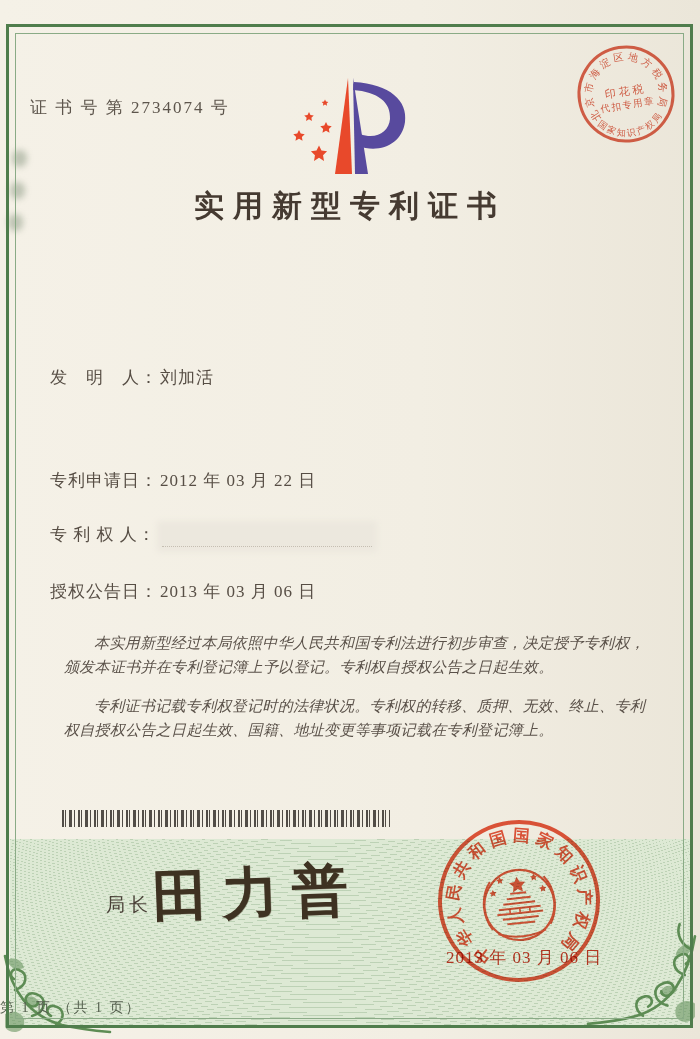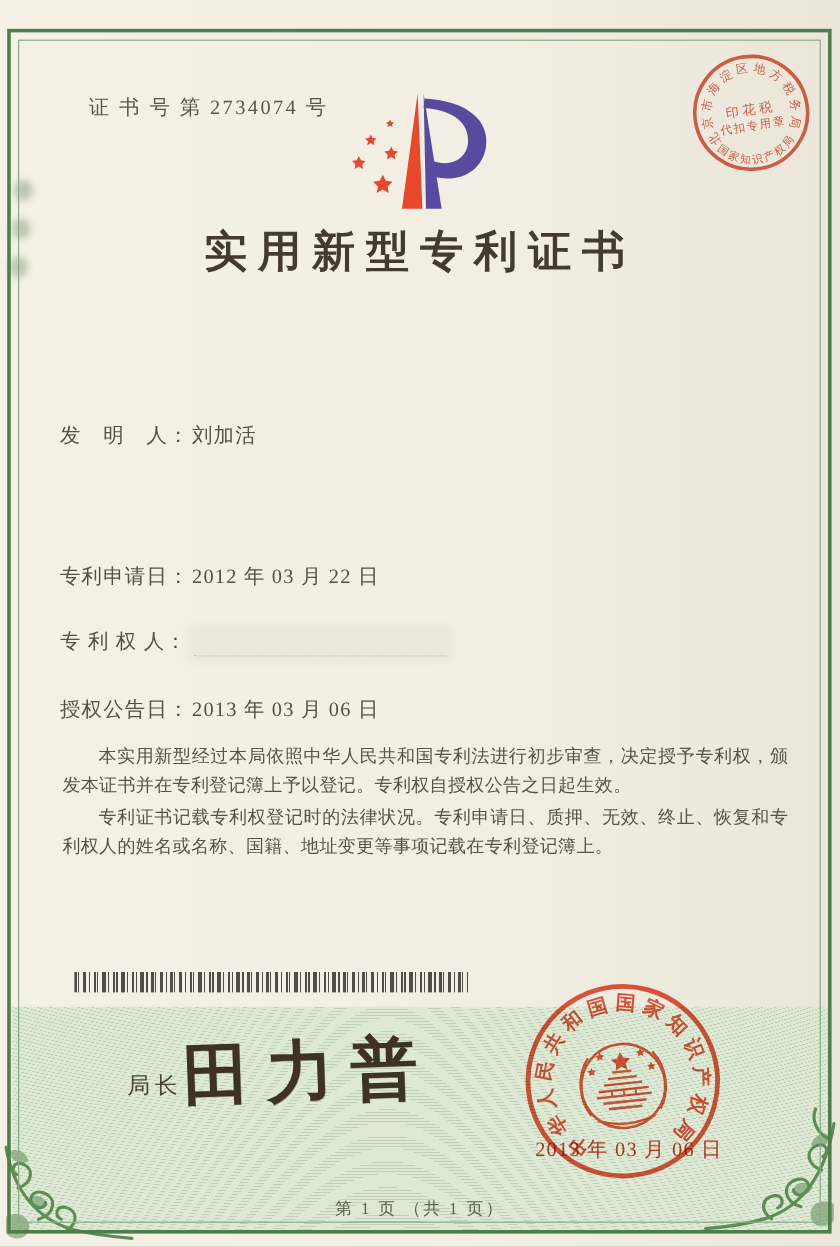--- a/index.html
+++ b/index.html
@@ -8,37 +8,37 @@
     background:linear-gradient(90deg,#f5f1e7 0,#f2eee3 60%,#ebe6d9 100%);
     font-family:"Liberation Serif","DejaVu Serif",serif;
     color:#544b42;
   }
   
   .frame-outer{position:absolute;left:6px;top:24px;width:687px;height:1004px;
     border:3px solid #4f7d4c;box-sizing:border-box;z-index:6;pointer-events:none;}
   .frame-inner{position:absolute;left:15px;top:33px;width:669px;height:986px;
     border:1px solid #8aab86;box-sizing:border-box;z-index:6;pointer-events:none;}
   
-  .cert-no{position:absolute;left:30px;top:78px;font-size:17px;letter-spacing:2px;color:#5d554c;margin-left:44px;}
+  .cert-no{position:absolute;left:30px;top:96px;font-size:17px;letter-spacing:2px;color:#5d554c;}
   .logo{position:absolute;left:270px;top:74px;width:172px;height:110px;}
   .tax-stamp{position:absolute;left:573px;top:41px;width:106px;height:106px;opacity:.85;
     transform:rotate(-9deg);mix-blend-mode:multiply;}
   .title{position:absolute;left:0;top:186px;width:100%;text-align:center;
-    font-size:36px;font-weight:bold;letter-spacing:9px;color:#453a31;}
+    font-size:30px;font-weight:bold;letter-spacing:9px;color:#453a31;}
   
   .field{position:absolute;left:50px;font-size:17px;letter-spacing:1px;color:#574e45;white-space:nowrap;}
-  .f0{top:290px}.f1{top:351px}.f2{top:407px}.f3{top:469px}.f4{top:523px}.f5{top:580px}
+  .f0{top:290px}.f1{top:366px}.f2{top:407px}.f3{top:469px}.f4{top:523px}.f5{top:580px}
   .field .lbl{margin-right:2px;}
   .redacted{display:inline-block;vertical-align:middle;width:210px;height:20px;margin-left:4px;
     background:#ece8de;box-shadow:0 0 6px 5px #ece8de;border-bottom:1px dotted rgba(125,112,98,.35);
     filter:blur(.5px);}
   
   .body-text{position:absolute;left:48px;top:616px;width:613px;font-size:15px;
     line-height:23.6px;letter-spacing:.3px;text-align:justify;color:#5a5149;}
-  .body-text p{margin:4px;text-indent:2em;}
+  .body-text p{margin:16px;text-indent:2em;font-style:italic;}
   
   .barcode{position:absolute;left:62px;top:810px;width:328px;height:17px;z-index:2;opacity:.85;
     background:repeating-linear-gradient(90deg,#35302b 0 2px,transparent 2px 3px,#35302b 3px 4px,
       transparent 4px 7px,#35302b 7px 10px,transparent 10px 12px,#35302b 12px 13px,transparent 13px 16px);}
   
   .green-band{position:absolute;left:10px;top:839px;width:680px;height:186px;z-index:1;
     background-color:#dde9d4;
     background-image:repeating-radial-gradient(1200px 520px at 46% -190px,
       rgba(121,160,116,0) 0 5px, rgba(121,160,116,.32) 5px 6px);}
   
@@ -46,21 +46,21 @@
     color:#4a4138;z-index:3;}
   .signature{position:absolute;left:152px;top:856px;font-size:56px;letter-spacing:14px;
     font-weight:bold;color:#3e3222;z-index:3;transform:rotate(-2deg);
     text-shadow:.5px .5px 0 rgba(60,45,25,.35);}
   
   .office-seal{position:absolute;left:436px;top:818px;width:166px;height:166px;z-index:4;
     opacity:.92;mix-blend-mode:multiply;transform:rotate(-6deg);}
   .seal-date{position:absolute;left:446px;top:946px;font-size:17px;letter-spacing:1px;
     color:#cc3b28;z-index:5;mix-blend-mode:multiply;}
   
-  .footer{position:absolute;left:0;top:999px;width:100%;text-align:center;font-size:14px;
+  .footer{position:absolute;left:0;top:999px;width:100%;text-align:left;font-size:14px;
     letter-spacing:2px;color:#55604f;z-index:3;}
   
   .flourish{position:absolute;z-index:2;}
   .fl-left{left:2px;top:928px;width:110px;height:110px;}
   .fl-right{left:586px;top:912px;width:112px;height:124px;transform:scaleX(-1);}
   
   .smudge{position:absolute;width:15px;height:17px;border-radius:45%;
     background:rgba(66,92,64,.30);filter:blur(3px);z-index:2;}
   .s1{left:12px;top:150px}.s2{left:10px;top:182px}.s3{left:8px;top:214px}
   svg text{font-family:"Liberation Serif","DejaVu Serif",serif;}
@@ -119,21 +119,21 @@
   </div>
   <div class="field f4">
     <span class="lbl">专 利 权 人：</span><span class="redacted"></span>
   </div>
   <div class="field f5">
     <span class="lbl">授权公告日：</span><span>2013 年 03 月 06 日</span>
   </div>
 
   <div class="body-text">
     <p>本实用新型经过本局依照中华人民共和国专利法进行初步审查，决定授予专利权，颁发本证书并在专利登记簿上予以登记。专利权自授权公告之日起生效。</p>
-    <p>专利证书记载专利权登记时的法律状况。专利申请日、质押、无效、终止、恢复和专利权人的姓名或名称、国籍、地址变更等事项记载在专利登记簿上。</p>
+    <p>专利证书记载专利权登记时的法律状况。专利权的转移、质押、无效、终止、专利权自授权公告之日起生效、国籍、地址变更等事项记载在专利登记簿上。</p>
   </div>
 
   <div class="barcode"></div>
 
   <div class="green-band"></div>
 
   <svg class="flourish fl-left" viewBox="0 0 110 110">
     <g stroke="#5d8c54" fill="none" stroke-width="2.6" stroke-linecap="round">
       <path d="M3 28 C 9 62 27 88 60 97 C 77 101 96 103 108 104"></path>
       <path d="M30 88 C 44 84 46 70 34 66 C 25 63 20 72 27 77 C 31 80 36 78 36 74"></path>

